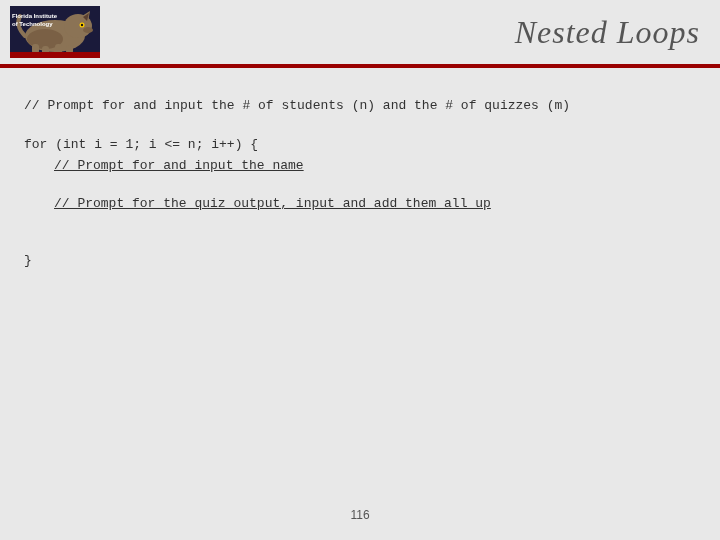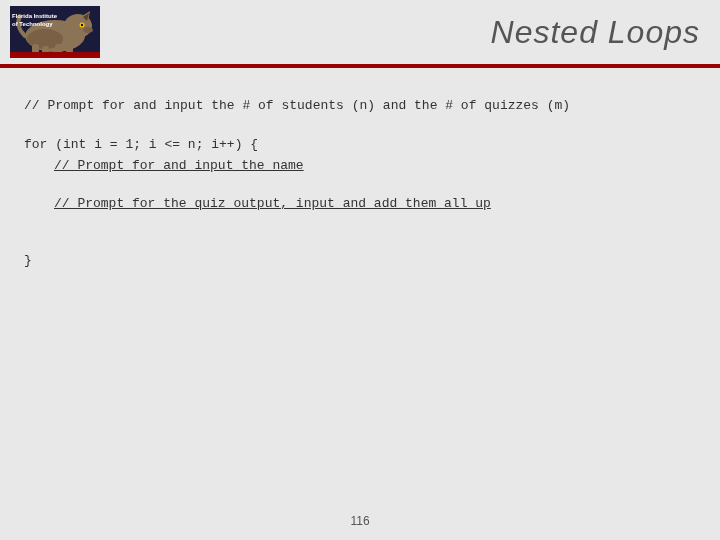--- a/index.html
+++ b/index.html
@@ -38,21 +38,21 @@
       align-items: center;
     }
 
     
     .logo-svg {
       width: 90px;
       height: 52px;
     }
 
     .slide-title {
-      font-family: Liberation Sans, sans-serif;
+      font-family: Liberation Serif, serif;
       font-size: 32px;
       font-style: italic;
       color: #555555;
       font-weight: normal;
       letter-spacing: 1px;
     }
 
     .content {
       padding: 28px 40px 20px 24px;
       font-family: 'Courier New', Courier, monospace;
@@ -70,21 +70,21 @@
       padding-left: 30px;
       text-decoration: underline;
     }
 
     .spacer {
       height: 18px;
     }
 
     .footer {
       position: absolute;
-      bottom: 12px;
+      bottom: 18px;
       width: 100%;
       text-align: center;
       font-size: 12px;
       color: #555555;
       font-family: Arial, sans-serif;
     }
   </style>
 </head>
 <body>
 

